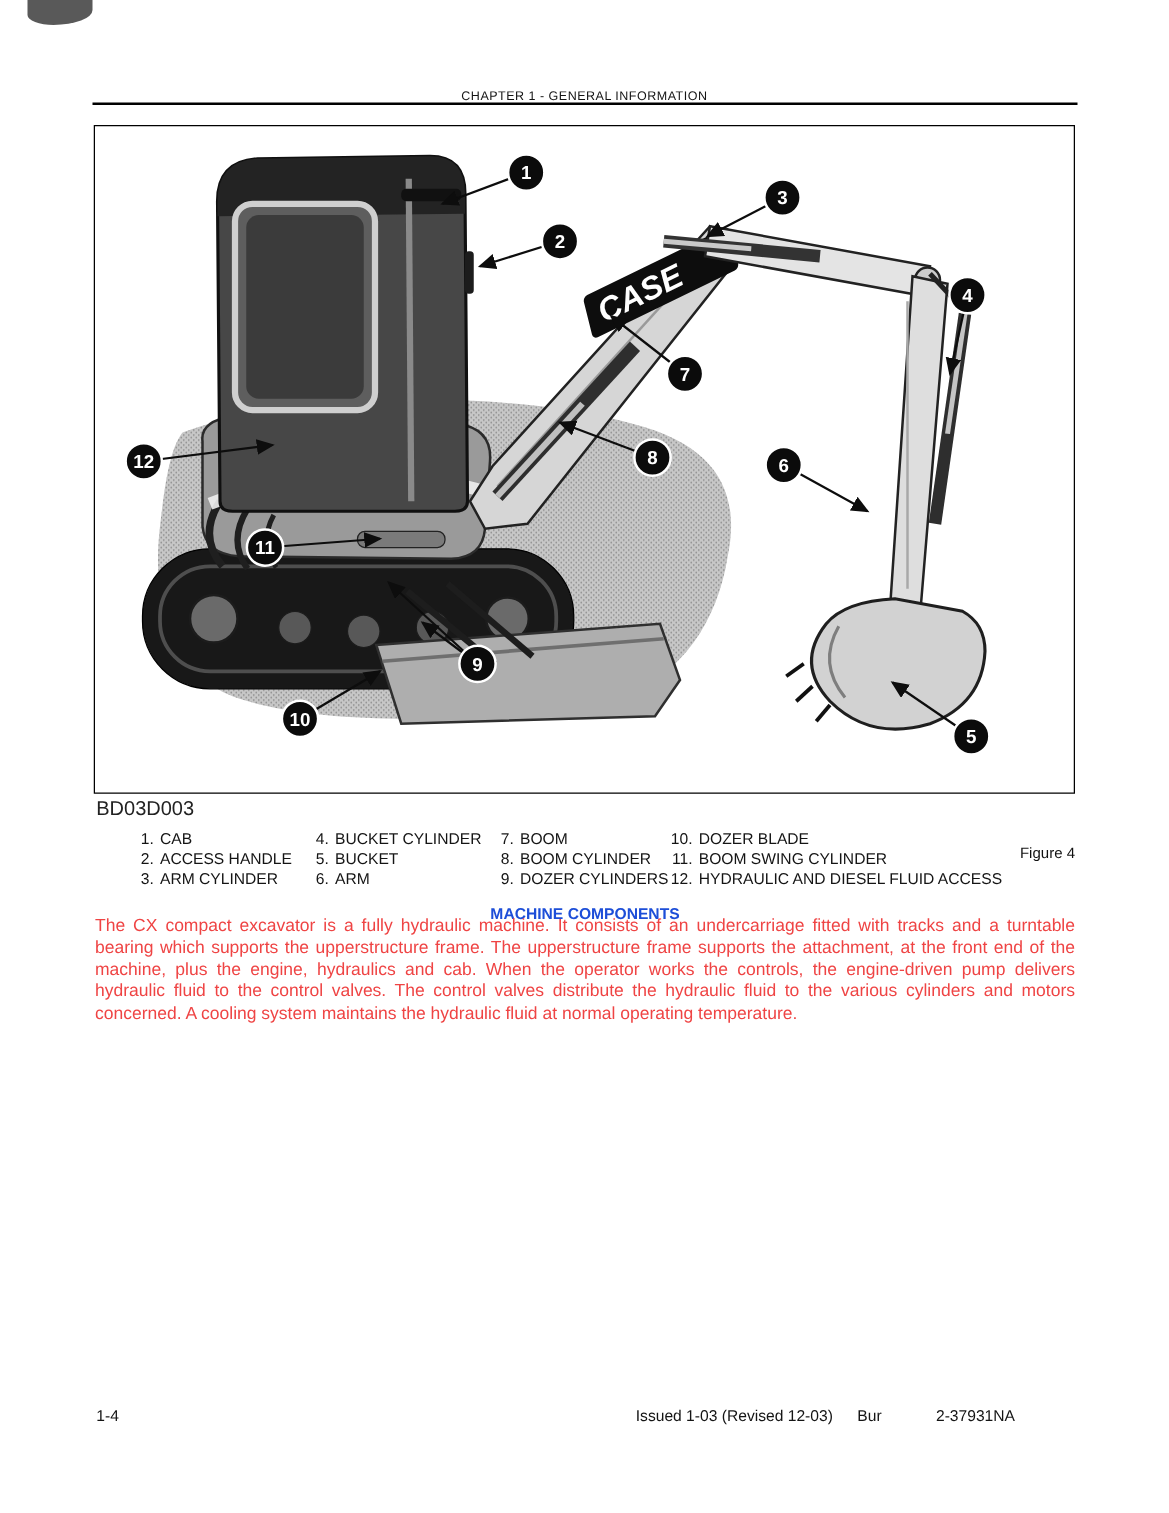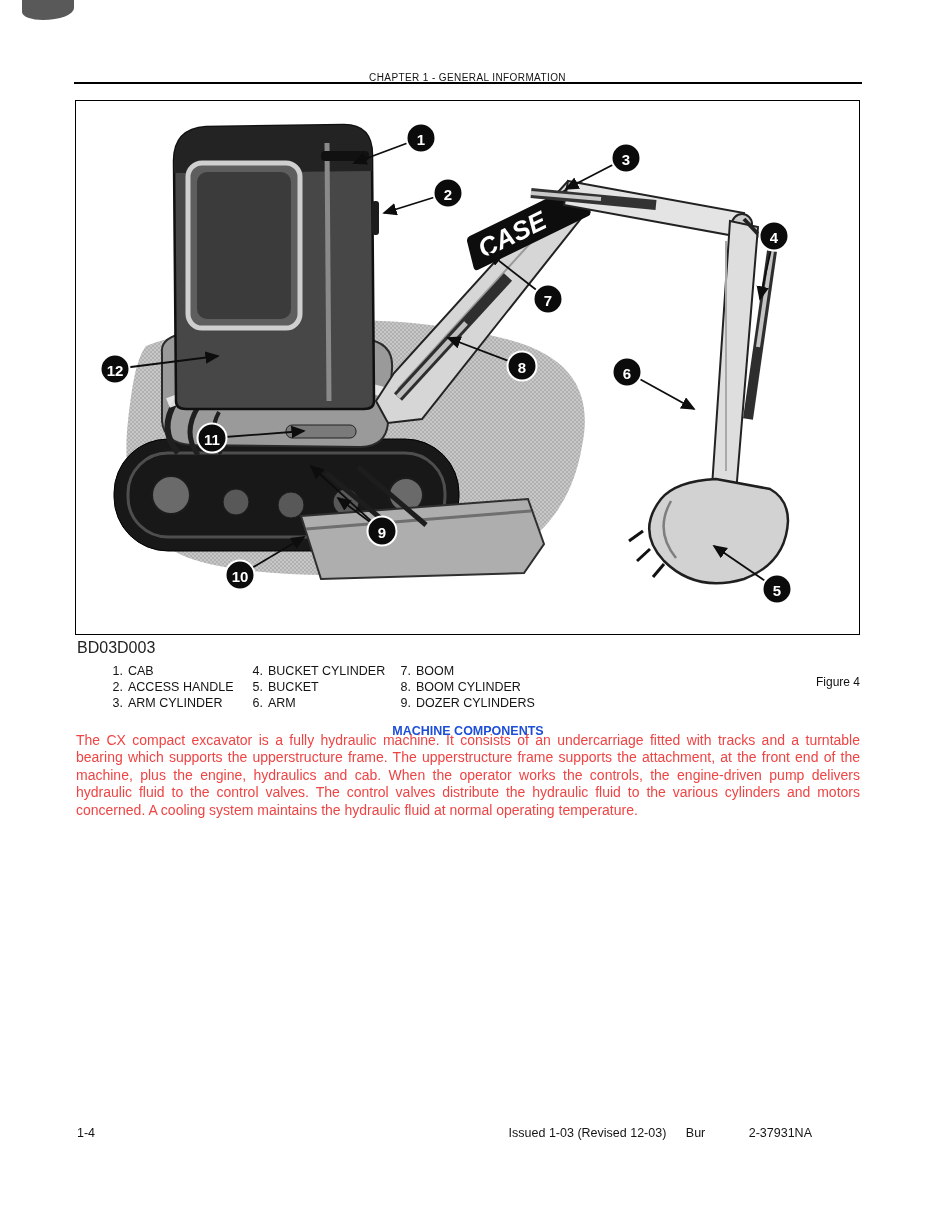--- a/index.html
+++ b/index.html
@@ -259,20 +259,34 @@
         </div>
         <div class="legend-item">
           <span class="legend-num">8.</span>
           <span>BOOM CYLINDER</span>
         </div>
         <div class="legend-item">
           <span class="legend-num">9.</span>
           <span>DOZER CYLINDERS</span>
         </div>
       </div>
+      <div>
+        <div class="legend-item">
+          <span class="legend-num wide">10.</span>
+          <span>DOZER BLADE</span>
+        </div>
+        <div class="legend-item">
+          <span class="legend-num wide">11.</span>
+          <span>BOOM SWING CYLINDER</span>
+        </div>
+        <div class="legend-item">
+          <span class="legend-num wide">12.</span>
+          <span>HYDRAULIC AND DIESEL FLUID ACCESS</span>
+        </div>
+      </div>
     </div>
 
   <div class="section-heading">MACHINE COMPONENTS</div>
   <div class="body-text">The CX compact excavator is a fully hydraulic machine. It consists of an undercarriage fitted with tracks and a turntable bearing which supports the upperstructure frame. The upperstructure frame supports the attachment, at the front end of the machine, plus the engine, hydraulics and cab. When the operator works the controls, the engine-driven pump delivers hydraulic fluid to the control valves. The control valves distribute the hydraulic fluid to the various cylinders and motors concerned. A cooling system maintains the hydraulic fluid at normal operating temperature.</div>
 
   <div class="footer">
     <span>1-4</span>
     <span>
       <span class="footer-issue">Issued 1-03 (Revised 12-03)</span>
       <span class="footer-bur">Bur</span>

